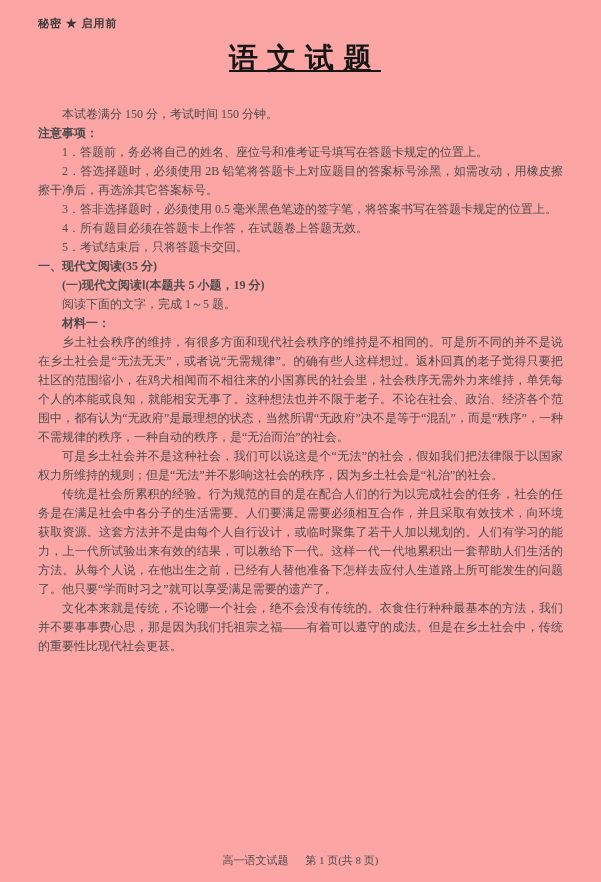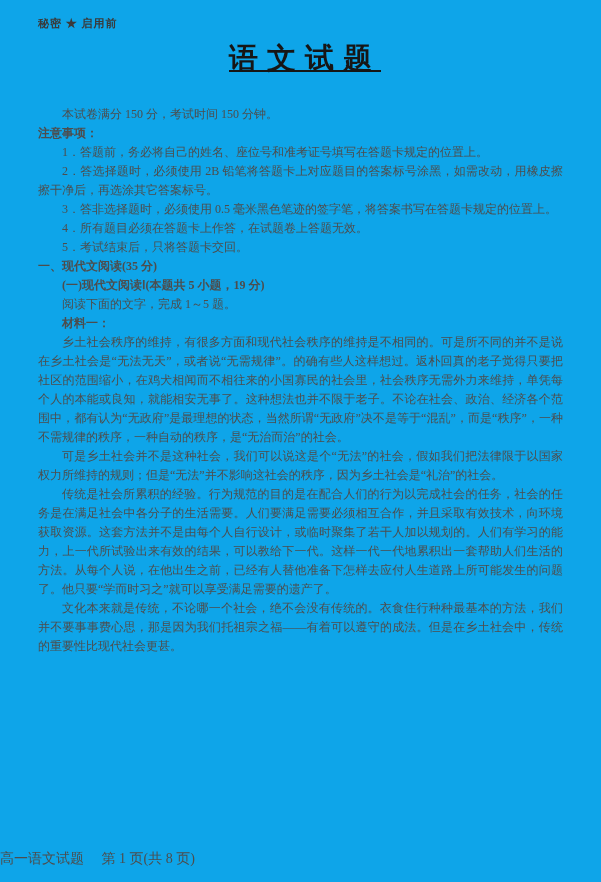--- a/index.html
+++ b/index.html
@@ -5,21 +5,21 @@
   html, body {
     margin: 0;
     padding: 0;
     background: #ffffff;
   }
   .page {
     position: relative;
     width: 601px;
     height: 882px;
     box-sizing: border-box;
-    background: #0ea5e9;
+    background: #fca5a5;
     font-family: "Liberation Serif", "DejaVu Serif", serif;
     color: #4d4d4d;
     padding: 16px 38px 0 38px;
     overflow: hidden;
   }
   .secrecy {
     font-size: 11px;
     font-weight: bold;
     color: #3a3a3a;
     letter-spacing: 1px;
@@ -52,22 +52,22 @@
   }
   .indent { text-indent: 2em; }
   .bold { font-weight: bold; color: #2e2e2e; font-family: Liberation Serif, serif; }
   .notice-heading { margin-top: 4px; }
   .section-heading { margin-top: 24px; color: #262626; }
   .footer {
     position: absolute;
     bottom: 14px;
     left: 0;
     width: 100%;
-    text-align: left;
-    font-size: 14px;
+    text-align: center;
+    font-size: 11px;
     color: #4d4d4d;
   }
   .footer-gap { margin-left: 14px; }
 </style>
 </head>
 <body>
 
 <div class="page">
 
   <div class="secrecy">秘密 ★ 启用前</div>

